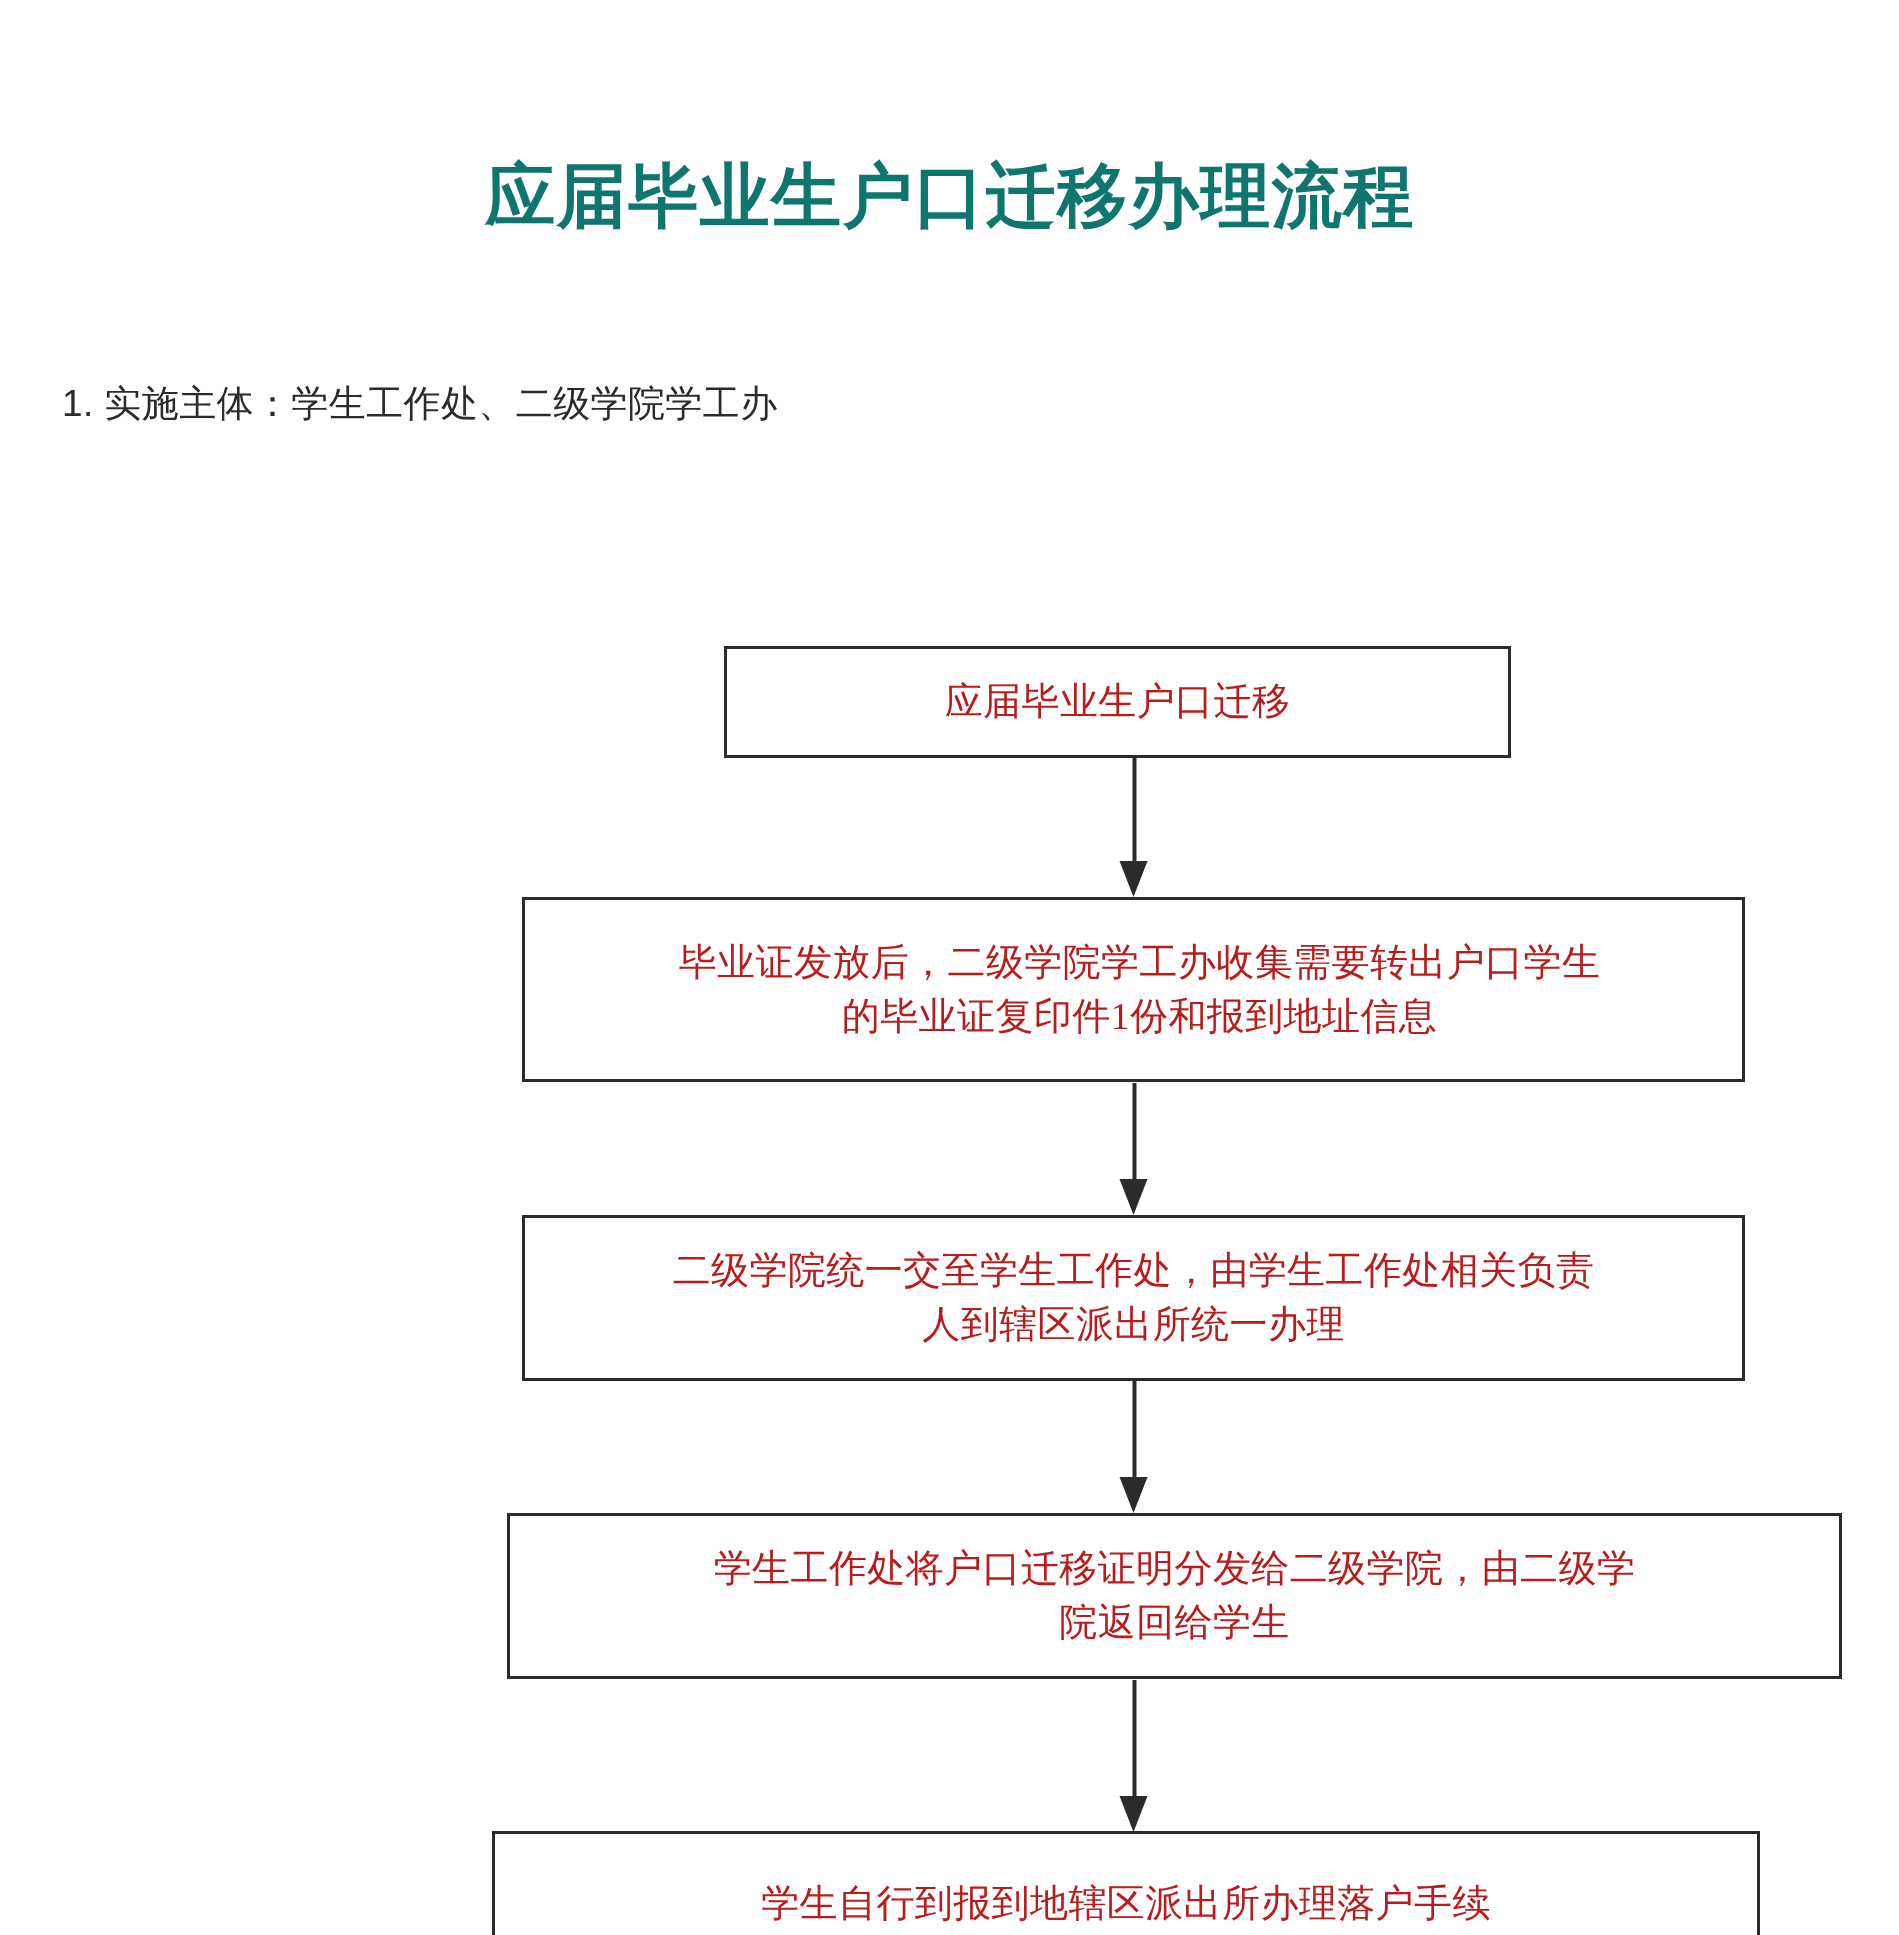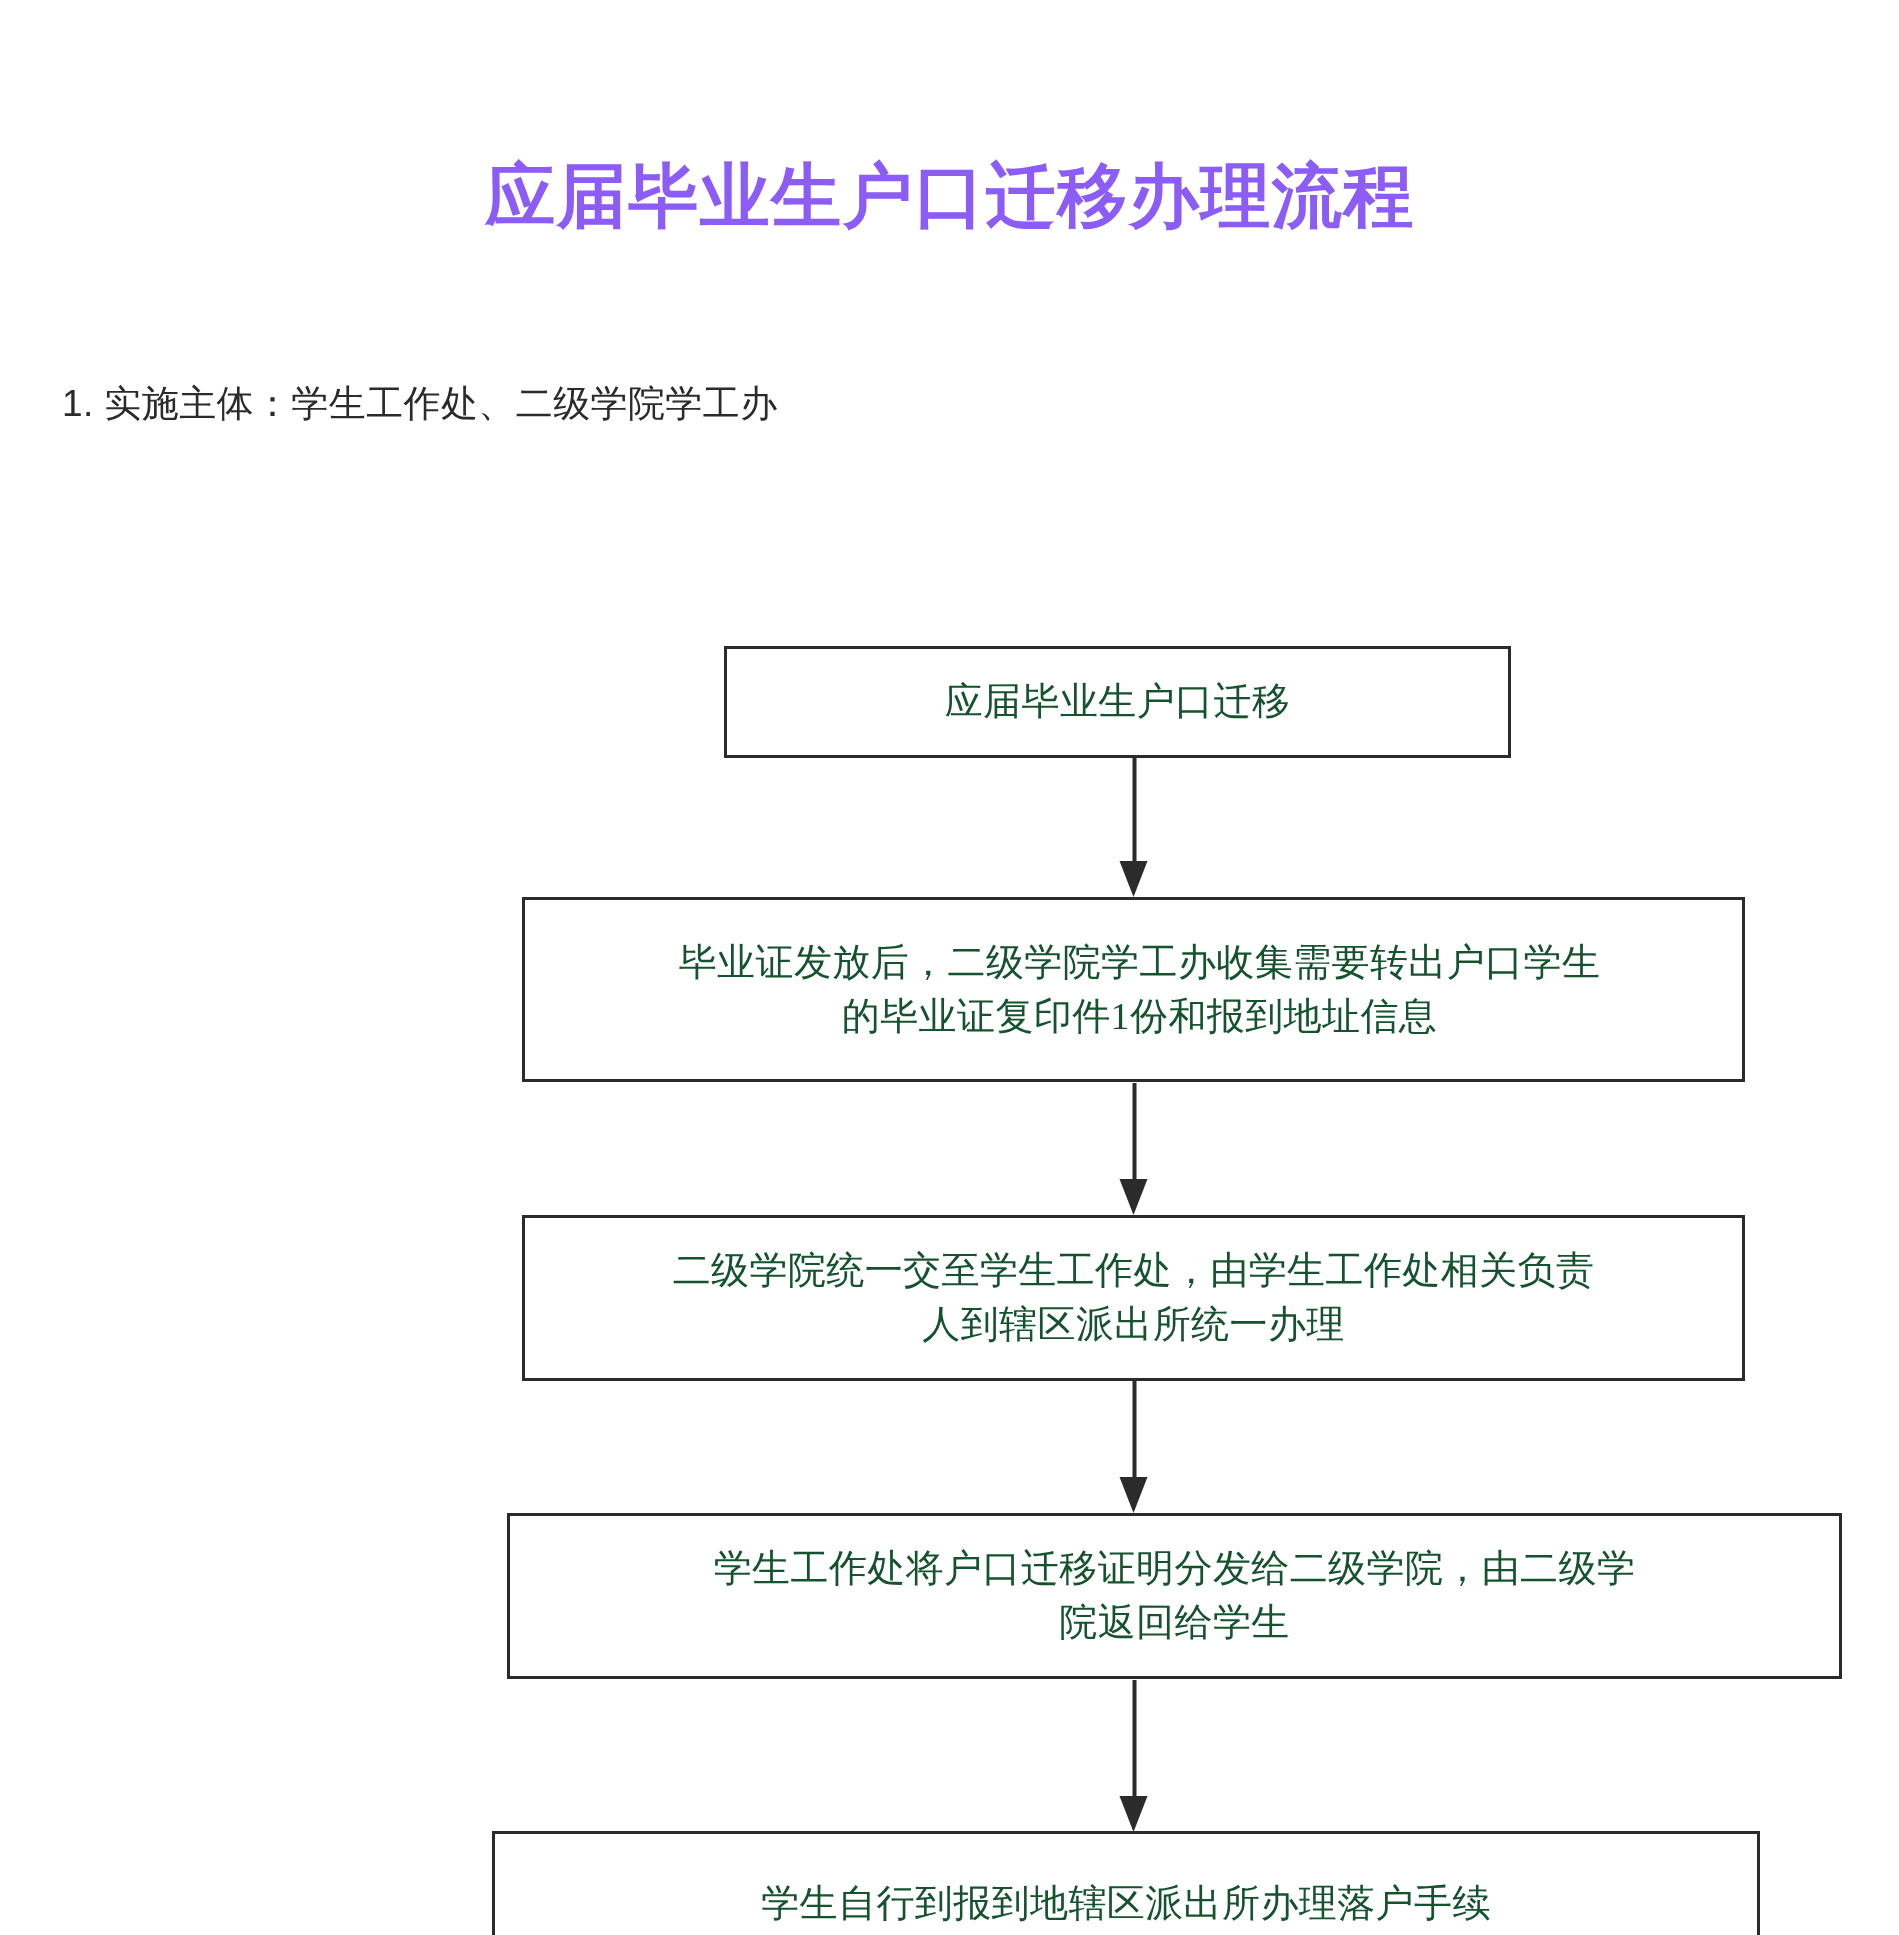--- a/index.html
+++ b/index.html
@@ -26,21 +26,21 @@
     position: absolute;
     left: 0;
     right: 0;
     top: 112px;
     text-align: center;
     font-family: "DejaVu Sans", "Liberation Sans", sans-serif;
     font-weight: bold;
     font-size: 70px;
     line-height: 1.08;
     letter-spacing: 1.5px;
-    color: #8b5cf6;
+    color: #0f766e;
     white-space: nowrap;
   }
 
   
   .notes {
     position: absolute;
     left: 62px;
     top: 376px;
     font-family: Liberation Sans, sans-serif;
     font-size: 37px;
@@ -69,21 +69,21 @@
     background: #ffffff;
     display: flex;
     align-items: center;
     justify-content: center;
     text-align: center;
   }
   .node-text {
     font-family: "Liberation Serif", "DejaVu Serif", serif;
     font-size: 38px;
     line-height: 1.42;
-    color: #14532d;
+    color: #b91c1c;
     letter-spacing: 0.4px;
     padding: 0 10px;
     white-space: pre-line;
   }
 
   
   #node-start { left: 724px; top: 646px; width: 787px; height: 112px; }
   #node-step1 { left: 522px; top: 897px; width: 1223px; height: 185px; padding-left: 12px; }
   #node-step2 { left: 522px; top: 1215px; width: 1223px; height: 166px; }
   #node-step3 { left: 507px; top: 1513px; width: 1335px; height: 166px; }

